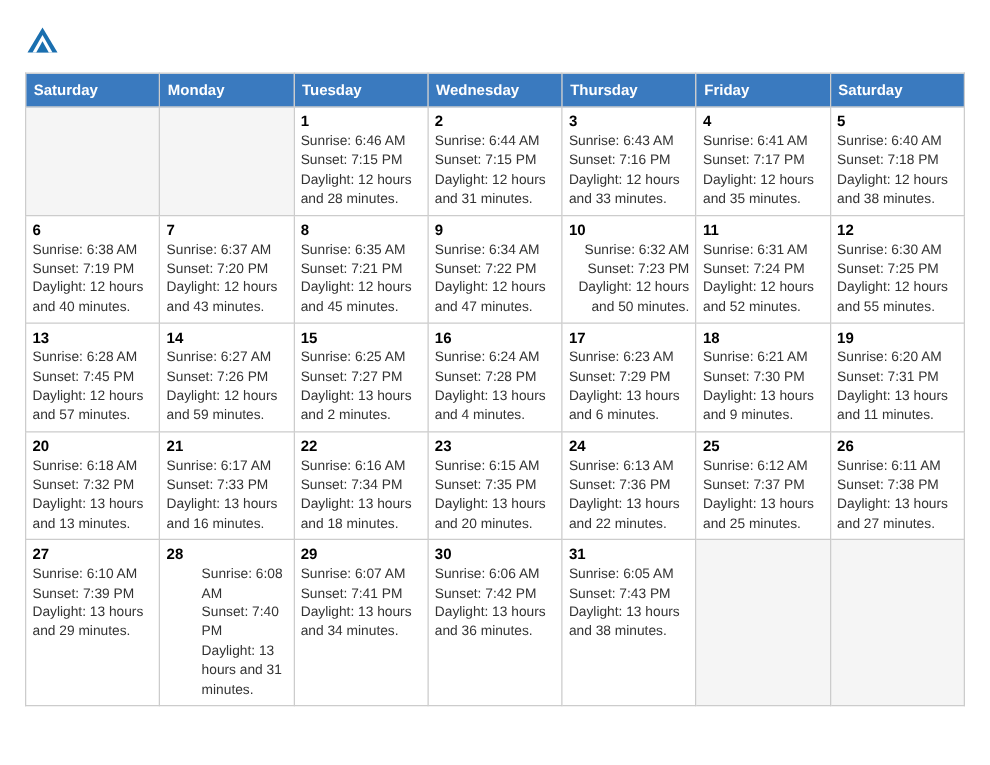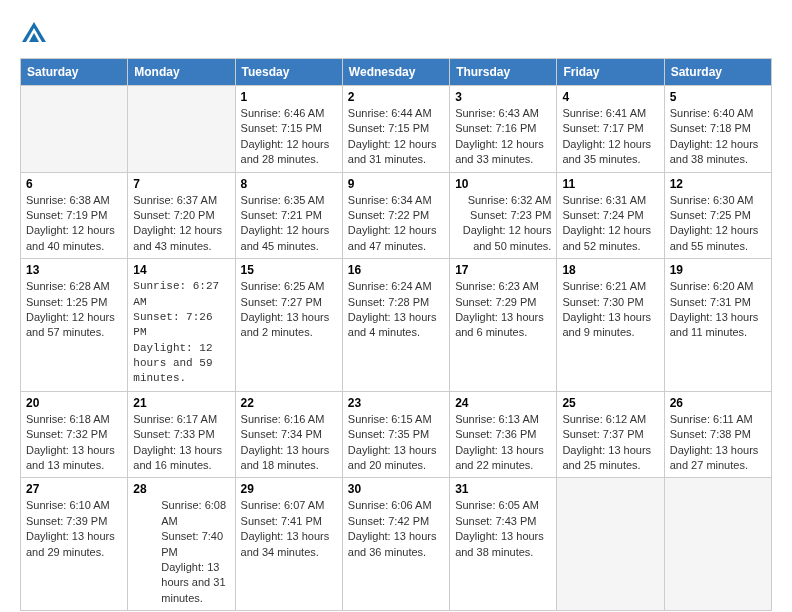--- a/index.html
+++ b/index.html
@@ -198,26 +198,26 @@
           <span class="day-num">12</span>
           <div class="day-info" style="white-space: pre-line;">Sunrise: 6:30 AM
 Sunset: 7:25 PM
 Daylight: 12 hours and 55 minutes.</div>
         </td>
       </tr>
       <tr>
         <td>
           <span class="day-num">13</span>
           <div class="day-info" style="white-space: pre-line;">Sunrise: 6:28 AM
-Sunset: 1:25 PM
+Sunset: 7:45 PM
 Daylight: 12 hours and 57 minutes.</div>
         </td>
         <td>
           <span class="day-num">14</span>
-          <div class="day-info" style="white-space: pre-line; font-family: Liberation Mono, monospace;">Sunrise: 6:27 AM
+          <div class="day-info" style="white-space: pre-line;">Sunrise: 6:27 AM
 Sunset: 7:26 PM
 Daylight: 12 hours and 59 minutes.</div>
         </td>
         <td>
           <span class="day-num">15</span>
           <div class="day-info" style="white-space: pre-line;">Sunrise: 6:25 AM
 Sunset: 7:27 PM
 Daylight: 13 hours and 2 minutes.</div>
         </td>
         <td>

